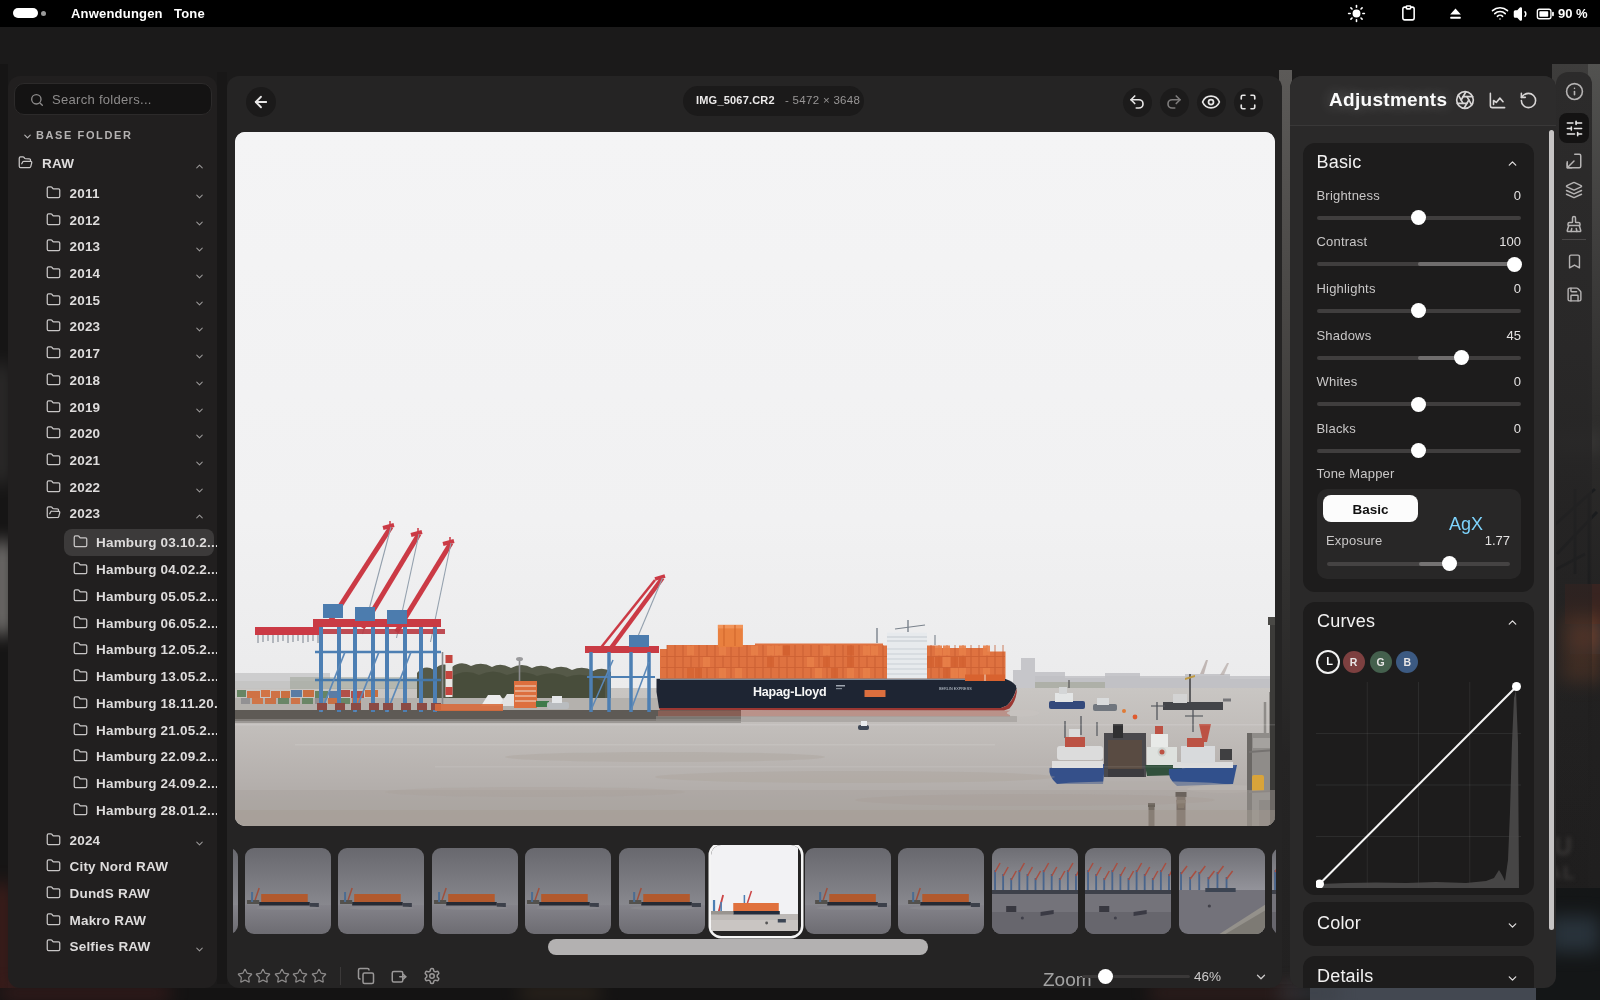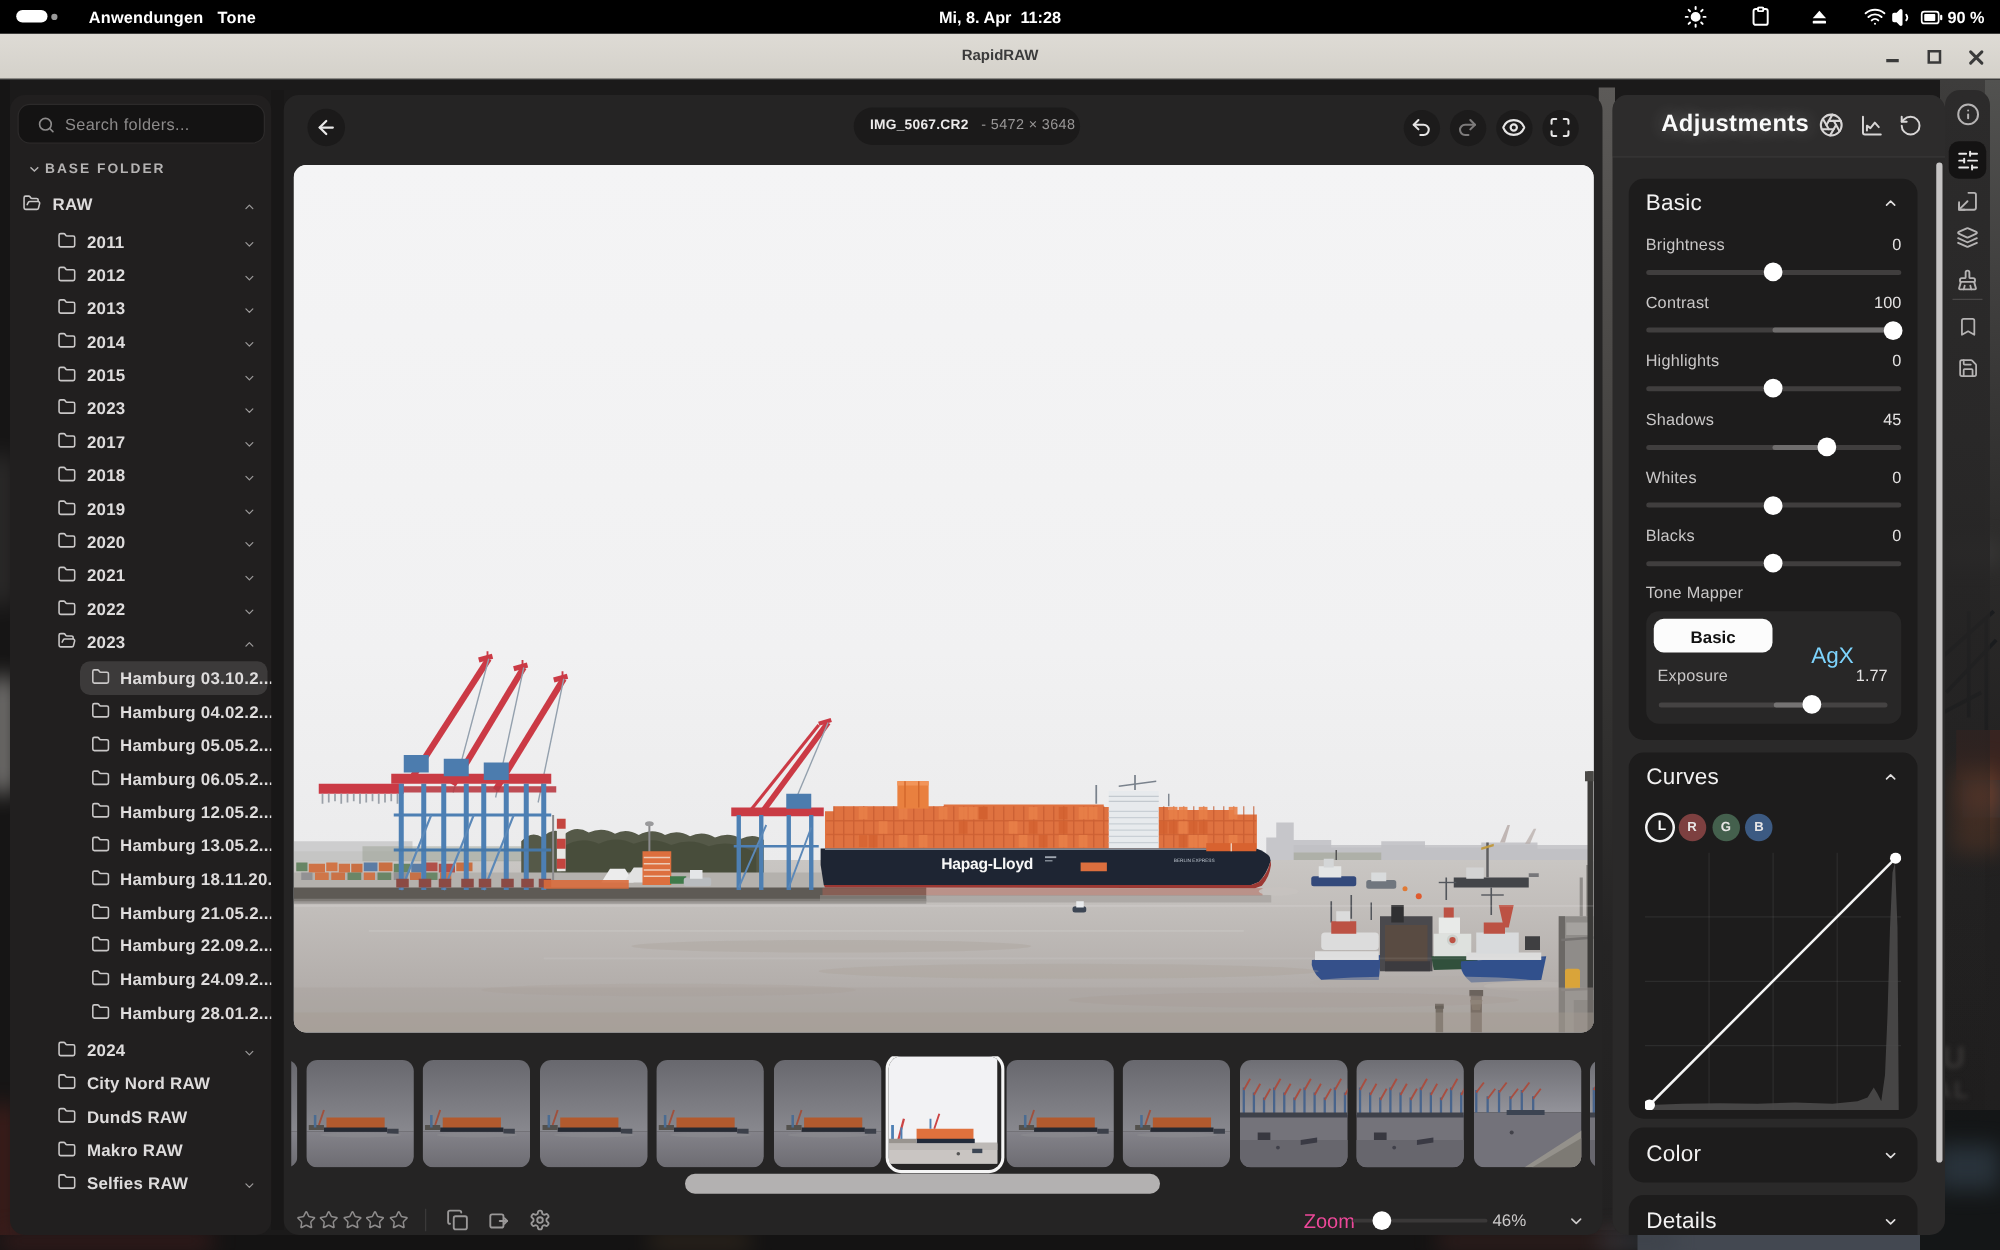--- a/index.html
+++ b/index.html
@@ -51,21 +51,20 @@
 .vdiv { position:absolute; width:1px; background:#3b3939; }
 </style>
 </head>
 <body>
 <div id="root">
   <div id="gnomebar">
     <div class="pill"></div>
       <div class="dot"></div>
     <div class="menu" style="left:71px;">Anwendungen</div>
     <div class="menu" style="left:174px;">Tone</div>
-    <div class="clock">Mi, 8. Apr&nbsp;&nbsp;11:28</div>
     <div class="pct">90 %</div>
     <svg class="abs" style="left:1347px; top:4px;" width="19" height="19" viewBox="0 0 24 24" fill="none" stroke="#fff" stroke-width="2" stroke-linecap="round">
         <circle cx="12" cy="12" r="4" fill="#fff"></circle>
         <path d="M12 2v2"></path>
         <path d="M12 20v2"></path>
         <path d="m4.93 4.93 1.41 1.41"></path>
         <path d="m17.66 17.66 1.41 1.41"></path>
         <path d="M2 12h2"></path>
         <path d="M20 12h2"></path>
         <path d="m6.34 17.66-1.41 1.41"></path>
@@ -86,30 +85,20 @@
         <path d="M2 8.82a15 15 0 0 1 20 0"></path>
       </svg>
       <svg class="abs" style="left:1513px; top:4.5px;" width="18" height="18" viewBox="0 0 24 24" fill="#fff" stroke="#fff" stroke-width="2" stroke-linecap="round" stroke-linejoin="round">
         <path d="M11 4.702a.705.705 0 0 0-1.203-.498L6.413 7.587A1.4 1.4 0 0 1 5.416 8H3a1 1 0 0 0-1 1v6a1 1 0 0 0 1 1h2.416a1.4 1.4 0 0 1 .997.413l3.383 3.384A.705.705 0 0 0 11 19.298z"></path>
         <path d="M16 9a5 5 0 0 1 0 6" fill="none"></path>
       </svg>
       <svg class="abs" style="left:1536px; top:5.5px;" width="19" height="16" viewBox="0 0 28 22" fill="none" stroke="#fff" stroke-width="2">
         <rect x="2" y="4" width="20" height="14" rx="3"></rect>
         <rect x="5" y="7" width="13" height="8" rx="1" fill="#fff" stroke="none"></rect>
         <path d="M25 9v4" stroke-width="2.6" stroke-linecap="round"></path>
-      </svg>
-  </div>
-  <div id="titlebar">
-    <div class="t">RapidRAW</div>
-    <div class="abs" style="left:1507px; top:14px; width:15px; height:15px;"><svg width="15" height="15" viewBox="0 0 15 15">
-          <line x1="2" y1="7.5" x2="12" y2="7.5" stroke="#3a3a3a" stroke-width="2.6"></line>
-        </svg></div>
-      <div class="abs" style="left:1542px; top:13px; width:11px; height:11px; border:2.6px solid #3a3a3a;"></div>
-      <svg class="abs" style="left:1574px; top:12px;" width="14" height="14" viewBox="0 0 14 14">
-        <path d="M2.5 2.5 L11.5 11.5 M11.5 2.5 L2.5 11.5" stroke="#3a3a3a" stroke-width="2.4" stroke-linecap="round"></path>
       </svg>
   </div>
   <div id="app">
     <div id="bglayer">
       <div class="abs" style="left:1552px; top:0; width:48px; height:936px; background:linear-gradient(#3e3d3c, #2f2e2d 25%, #282727 45%, #242323 65%, #1c1b1b 100%);"></div>
       <div class="abs" style="left:1588px; top:0; width:12px; height:936px; background:linear-gradient(#525250, #403f3e 18%, #2c2b2a 40%, #222121 60%, #1f1e1e);"></div>
       <div class="abs" style="left:1279px; top:6px; width:13px; height:914px; background:linear-gradient(#5c5a58, #4a4846 25%, #323130 55%, #252424 75%, #222121);"></div>
       <div class="abs" style="left:217px; top:8px; width:10px; height:912px; background:#181717;"></div>
       <div class="abs" style="left:0px; top:0px; width:8px; height:936px; background:#161515;"></div>
       <div class="bgblob" style="left:-4px; top:478px; width:12px; height:92px; background:#cfccc8; opacity:0.85;"></div>
@@ -1080,21 +1069,21 @@
         </svg>
     <svg class="abs" style="left:163px; top:891px;" width="18" height="18" viewBox="0 0 24 24" fill="none" stroke="#9a9898" stroke-width="2" stroke-linecap="round" stroke-linejoin="round">
           <rect width="14" height="14" x="3" y="6" rx="2"></rect>
           <path d="M13 13h8"></path>
           <path d="m18 10 3 3-3 3"></path>
         </svg>
     <svg class="abs" style="left:196px; top:891px;" width="18" height="18" viewBox="0 0 24 24" fill="none" stroke="#9a9898" stroke-width="2" stroke-linecap="round" stroke-linejoin="round">
           <path d="M12.22 2h-.44a2 2 0 0 0-2 2v.18a2 2 0 0 1-1 1.73l-.43.25a2 2 0 0 1-2 0l-.15-.08a2 2 0 0 0-2.73.73l-.22.38a2 2 0 0 0 .73 2.73l.15.1a2 2 0 0 1 1 1.72v.51a2 2 0 0 1-1 1.74l-.15.09a2 2 0 0 0-.73 2.73l.22.38a2 2 0 0 0 2.73.73l.15-.08a2 2 0 0 1 2 0l.43.25a2 2 0 0 1 1 1.73V20a2 2 0 0 0 2 2h.44a2 2 0 0 0 2-2v-.18a2 2 0 0 1 1-1.73l.43-.25a2 2 0 0 1 2 0l.15.08a2 2 0 0 0 2.73-.73l.22-.39a2 2 0 0 0-.73-2.73l-.15-.08a2 2 0 0 1-1-1.74v-.5a2 2 0 0 1 1-1.74l.15-.09a2 2 0 0 0 .73-2.73l-.22-.38a2 2 0 0 0-2.73-.73l-.15.08a2 2 0 0 1-2 0l-.43-.25a2 2 0 0 1-1-1.73V4a2 2 0 0 0-2-2z"></path>
           <circle cx="12" cy="12" r="3"></circle>
         </svg>
-    <div class="abs" style="left:816px; top:893px; font-size:16px; color:#ec4899;">Zoom</div>
+    <div class="abs" style="left:816px; top:893px; font-size:19px; color:#a3a3a3;">Zoom</div>
     <div class="abs" style="left:855px; top:898.5px; width:108px; height:3px; background:#3a3838; border-radius:2px;"></div>
     <div class="abs" style="left:870.5px; top:892.5px; width:15px; height:15px; border-radius:50%; background:#fff;"></div>
     <div class="abs" style="left:958px; top:893px; width:36px; font-size:13.5px; color:#cccaca; text-align:right;">46%</div>
     <svg class="abs" style="left:1027px; top:894px;" width="14" height="14" viewBox="0 0 24 24" fill="none" stroke="#cccaca" stroke-width="2.2" stroke-linecap="round" stroke-linejoin="round">
           <path d="m6 9 6 6 6-6"></path>
         </svg>
     </div>
     <div id="rightp">
     <div class="abs" style="left:0; top:0; width:266px; height:49px; background:#2d2c2c;"></div>
         <div class="abs" style="left:0; top:49px; width:266px; height:1px; background:rgba(255,255,255,0.07);"></div>

